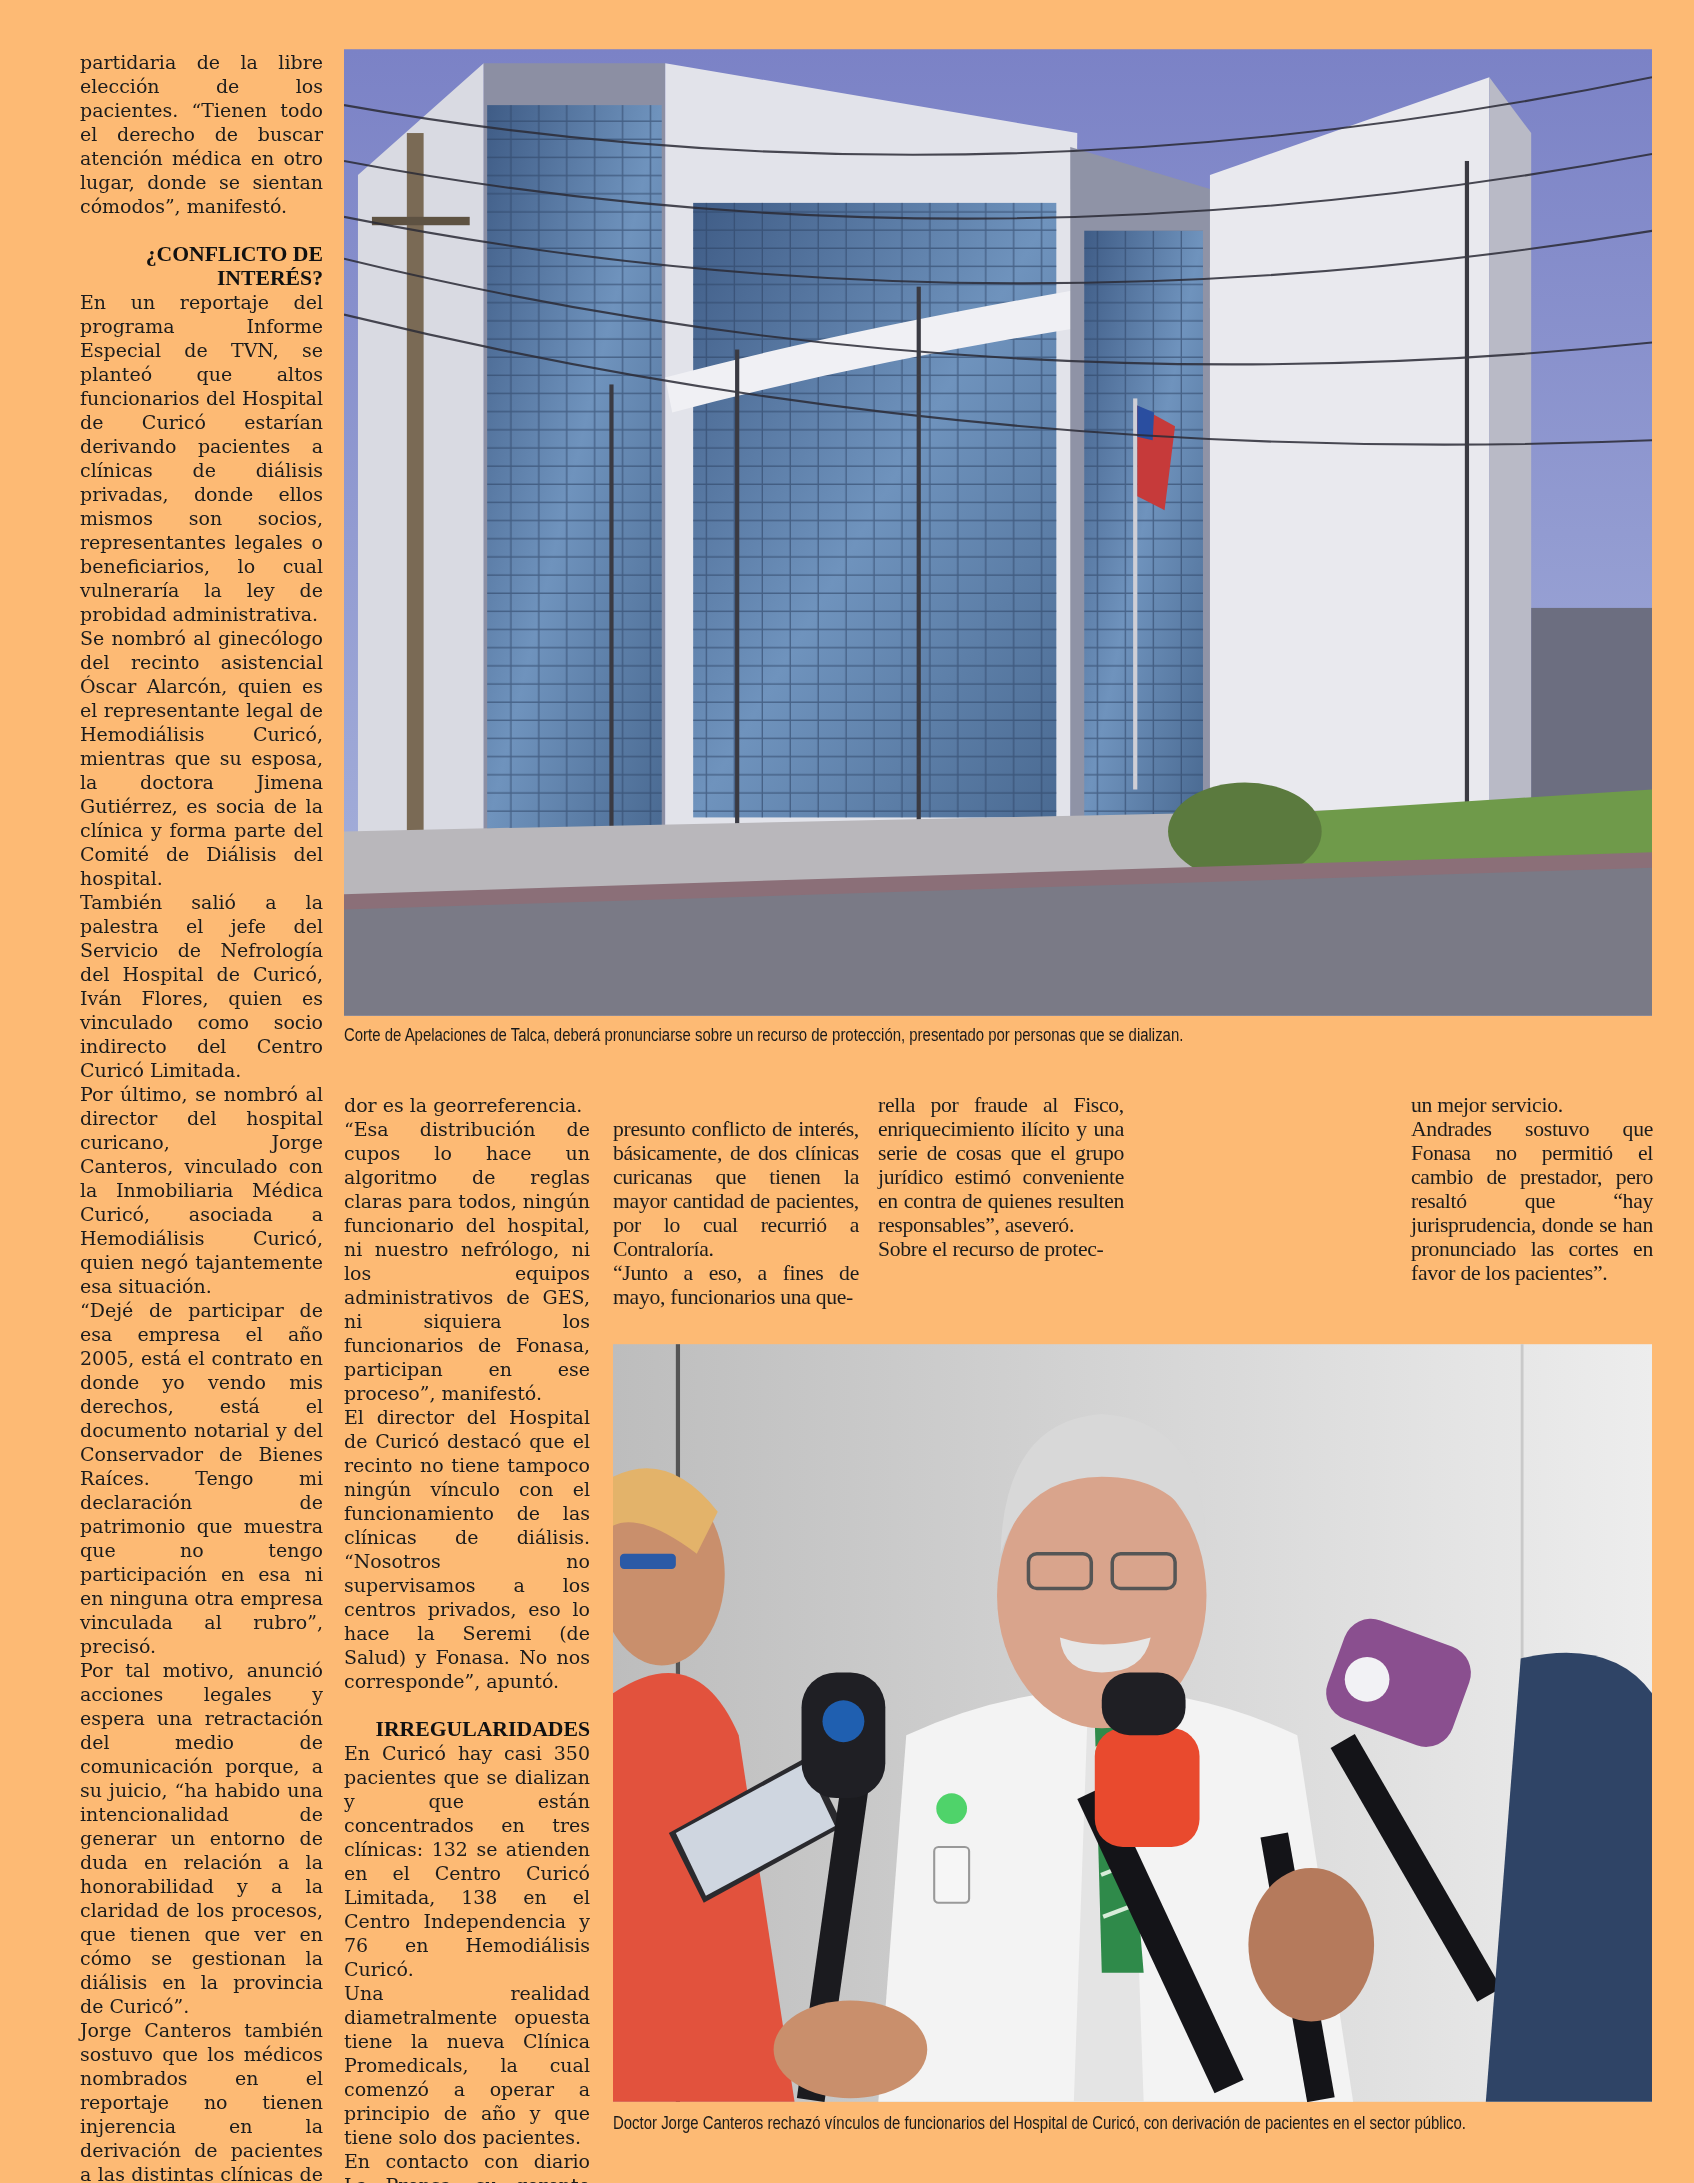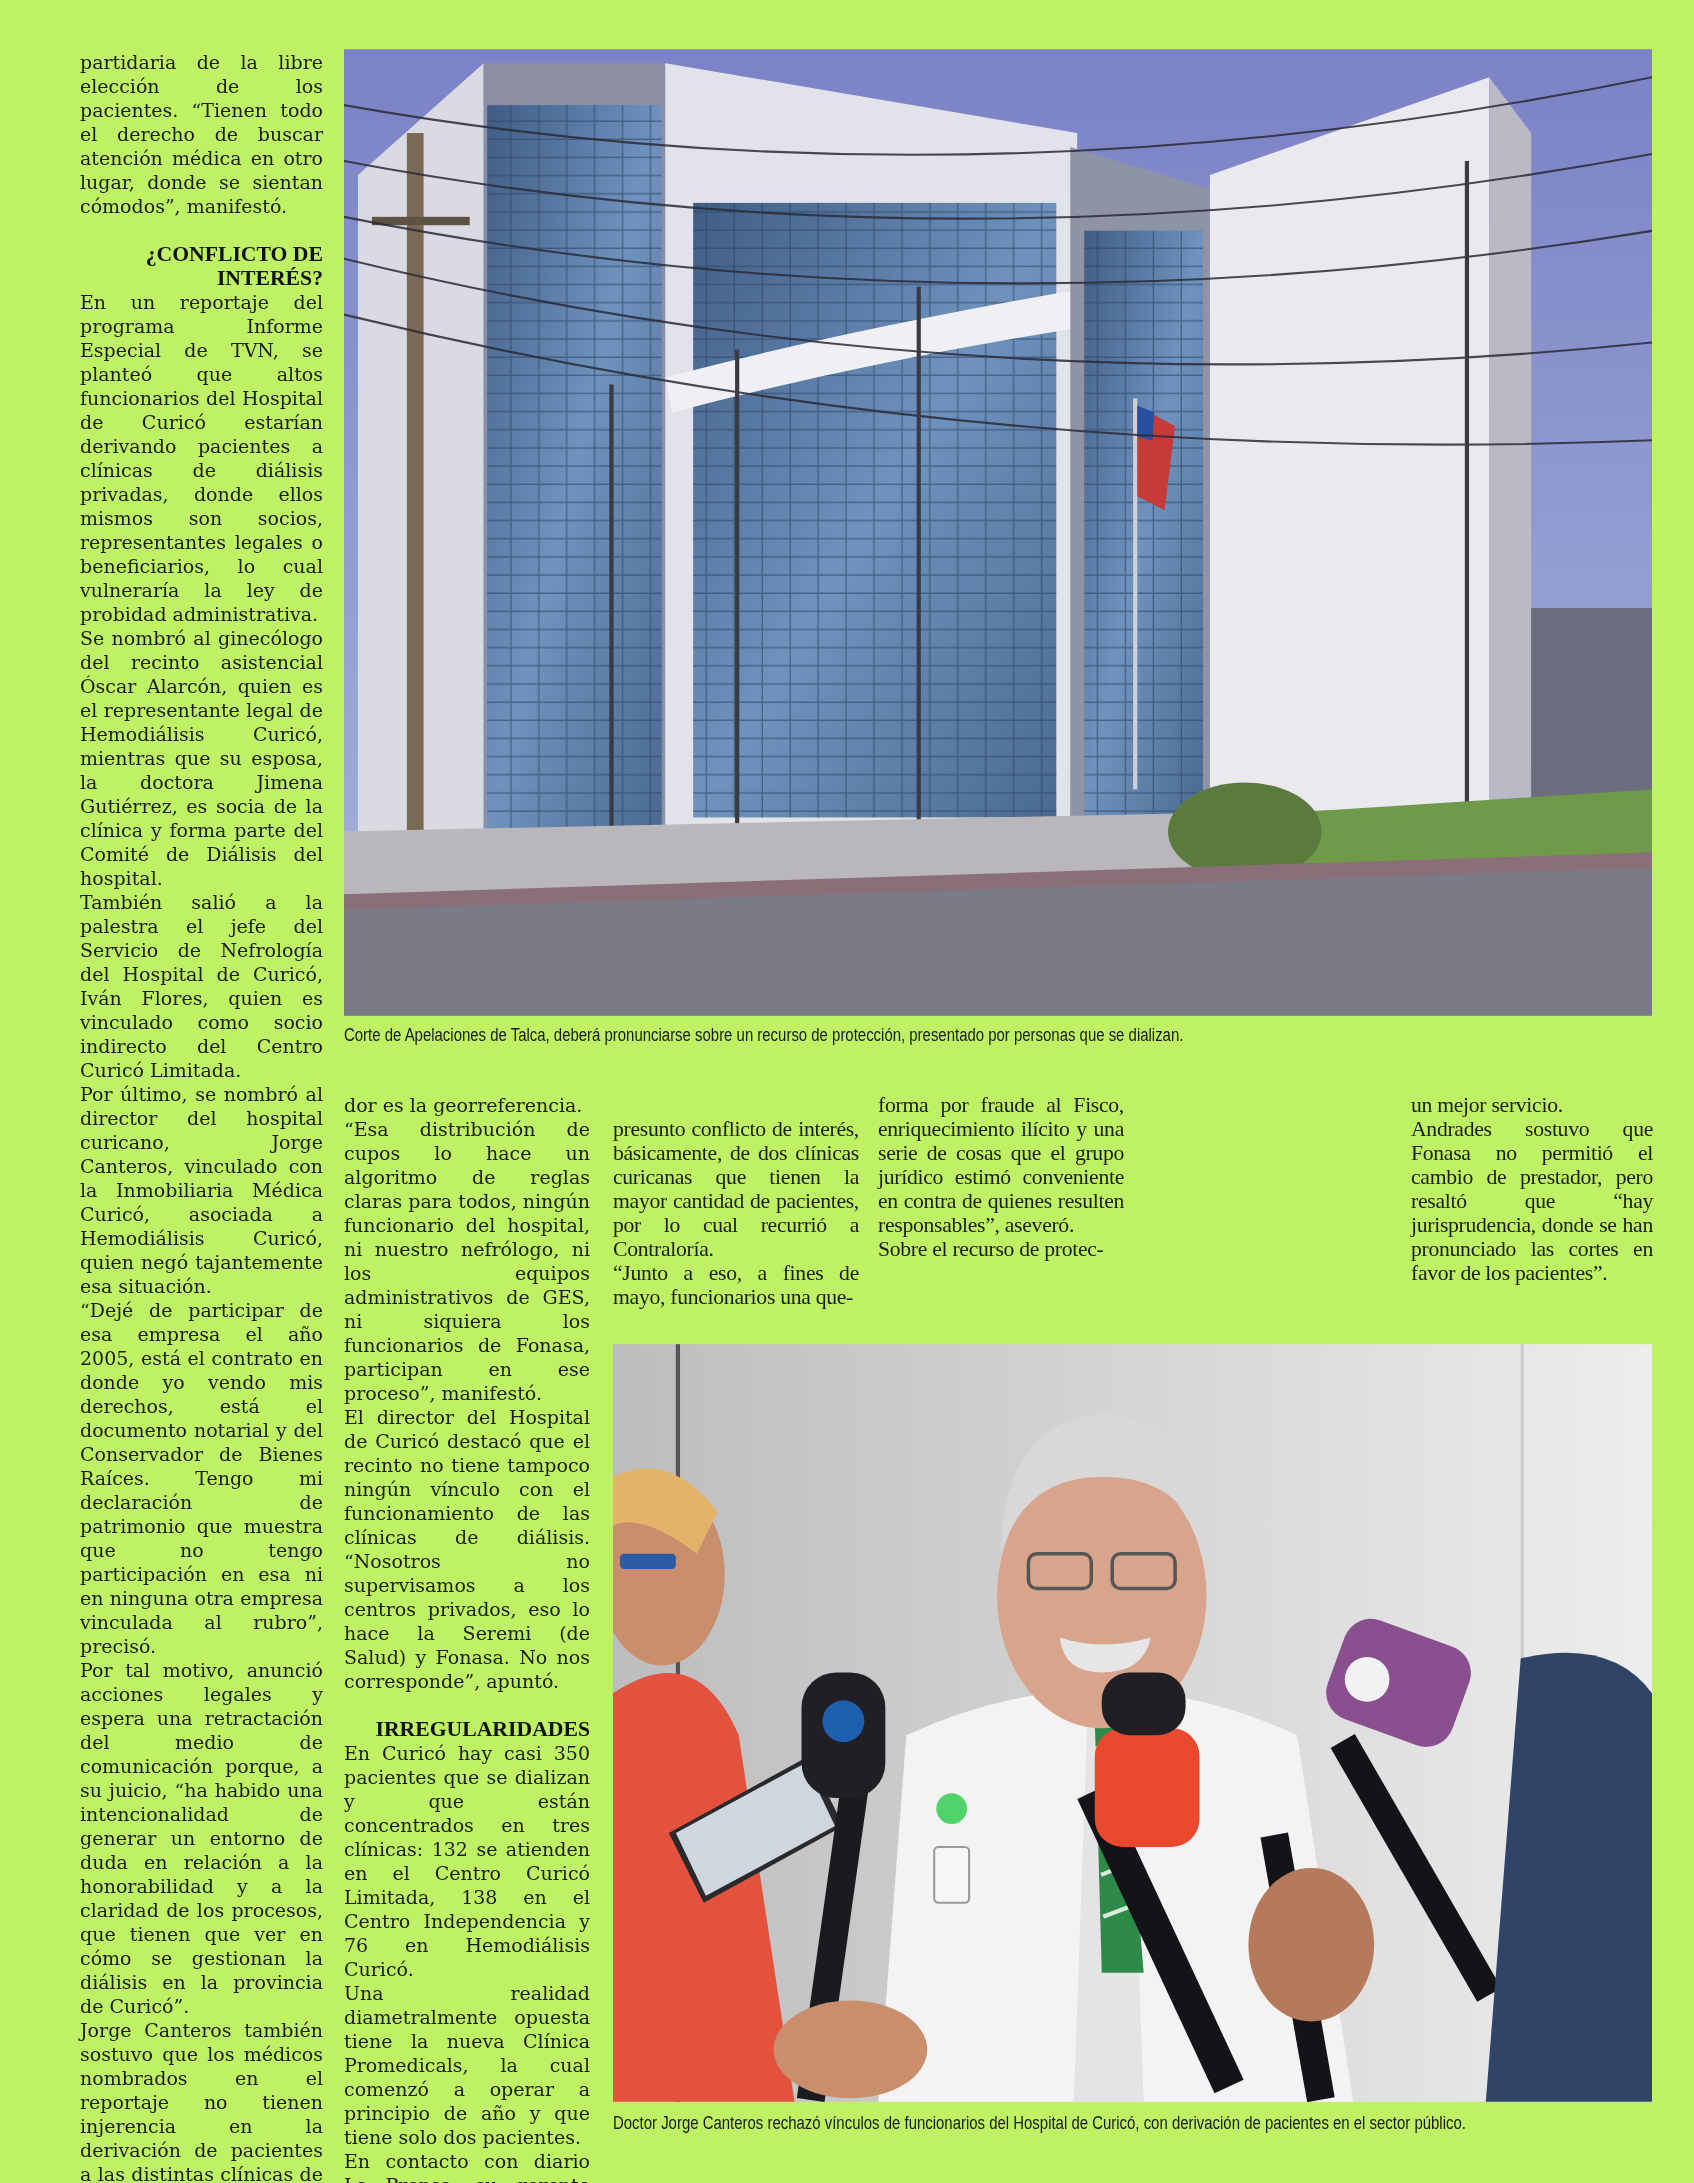--- a/index.html
+++ b/index.html
@@ -1,17 +1,17 @@
 <!DOCTYPE html>
 <html style="font-size:11.2px"><head>
 <meta charset="utf-8">
 <style>
   html, body { margin: 0; padding: 0; background: #ffffff; }
   body { width: 1694px; height: 2183px; position: relative; overflow: hidden; }
-  .page { position: absolute; inset: 0; background: #bef264; }
+  .page { position: absolute; inset: 0; background: #fdba74; }
 
   .col {
     position: absolute;
     font-family: "DejaVu Serif", "Liberation Serif", serif;
     color: #1c1c1c;
     font-size: 19px;
     line-height: 24px;
     text-align: justify;
     hyphens: manual;
   }
@@ -149,21 +149,21 @@
     <p>En Curicó hay casi 350 pacientes que se dializan y que están concentrados en tres clínicas: 132 se atienden en el Centro Curicó Limitada, 138 en el Centro Independencia y 76 en Hemodiálisis Curicó.</p>
     <p>Una realidad diametralmente opuesta tiene la nueva Clínica Promedicals, la cual comenzó a operar a principio de año y que tiene solo dos pacientes.</p>
     <p>En contacto con diario La Prensa, su gerente general, Gavino Andrades, señaló que estaríamos ante un</p>
   </div>
 
   <div class="col narrow" id="col3">
     <p>presunto conflicto de interés, básicamente, de dos clínicas curicanas que tienen la mayor cantidad de pacientes, por lo cual recurrió a Contraloría.</p>
     <p>“Junto a eso, a fines de mayo, funcionarios una que-</p>
   </div>
   <div class="col narrow" id="col4">
-    <p>forma por fraude al Fisco, enriquecimiento ilícito y una serie de cosas que el grupo jurídico estimó conveniente en contra de quienes resulten responsables”, aseveró.</p>
+    <p>rella por fraude al Fisco, enriquecimiento ilícito y una serie de cosas que el grupo jurídico estimó conveniente en contra de quienes resulten responsables”, aseveró.</p>
     <p>Sobre el recurso de protec-</p>
   </div>
   <div class="col narrow" id="col6">
     <p>un mejor servicio.</p>
     <p>Andrades sostuvo que Fonasa no permitió el cambio de prestador, pero resaltó que “hay jurisprudencia, donde se han pronunciado las cortes en favor de los pacientes”.</p>
   </div>
 
   <div class="photo" id="photo-bottom">
     <svg width="1039" height="758" viewBox="0 0 1488 1085">
       <defs>

